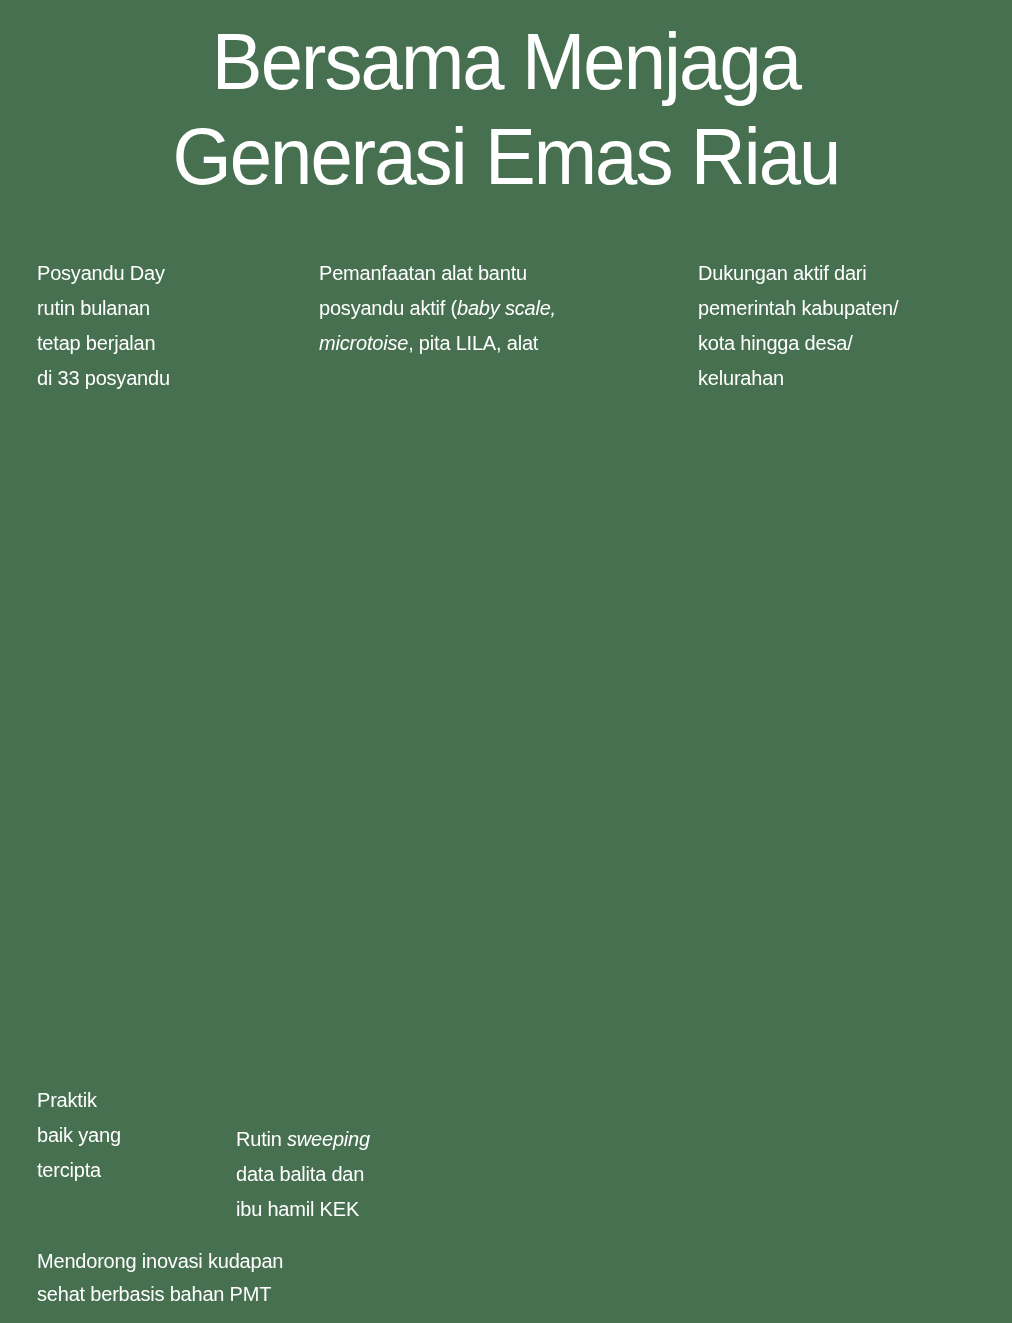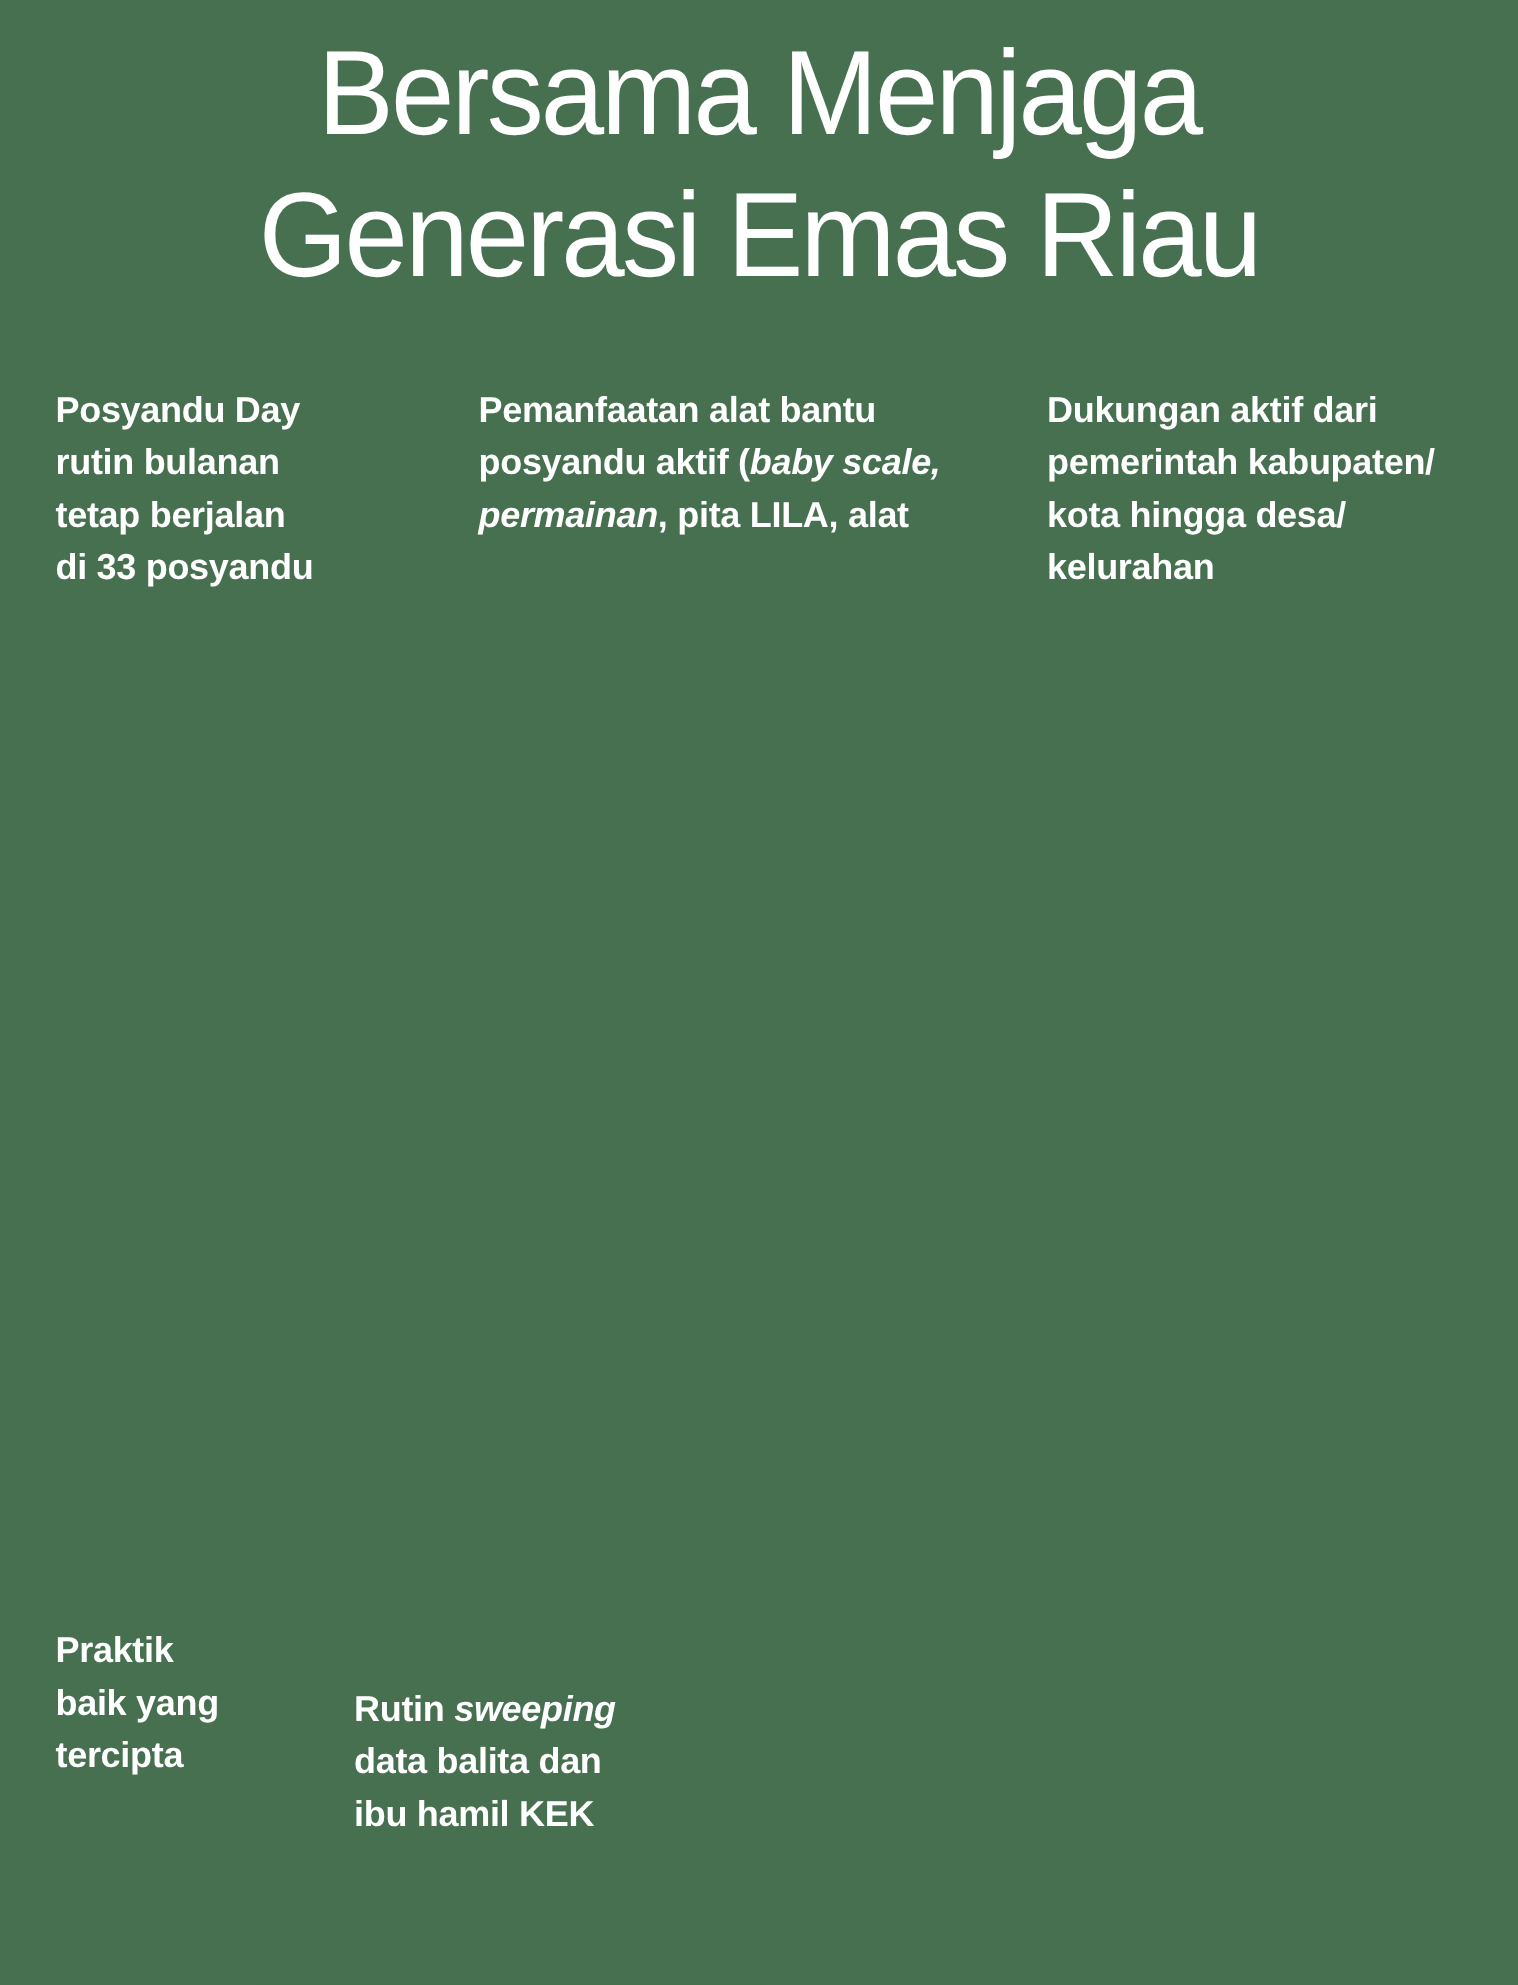--- a/index.html
+++ b/index.html
@@ -27,24 +27,24 @@
     letter-spacing: -2px;
   }
   #title .tline {
     transform: scaleX(0.95);
     transform-origin: 50% 50%;
     white-space: nowrap;
   }
   
   .note {
     position: absolute;
-    font-size: 24px;
+    font-size: 20px;
     line-height: 35px;
     letter-spacing: -0.2px;
-    font-weight: bold;
+    font-weight: normal;
     white-space: nowrap;
   }
   .note em {
     font-style: italic;
   }
   .note-posyandu-day   { left: 37px;  top: 256px; }
   .note-alat-bantu     { left: 295px; top: 256px; margin-left: 24px; }
   .note-dukungan       { left: 698px; top: 256px; }
   .note-praktik        { left: 37px;  top: 1083px; }
   .note-sweeping       { left: 236px; top: 1122px; }
@@ -63,21 +63,21 @@
   <div class="note note-posyandu-day">
       <div><span>Posyandu Day</span></div>
       <div><span>rutin bulanan</span></div>
       <div><span>tetap berjalan</span></div>
       <div><span>di 33 posyandu</span></div>
     </div>
 
   <div class="note note-alat-bantu">
       <div><span>Pemanfaatan alat bantu</span></div>
       <div><span>posyandu aktif (</span><em>baby scale,</em></div>
-      <div><em>permainan</em><span>, pita LILA, alat</span></div>
+      <div><em>microtoise</em><span>, pita LILA, alat</span></div>
     </div>
 
   <div class="note note-dukungan">
       <div><span>Dukungan aktif dari</span></div>
       <div><span>pemerintah kabupaten/</span></div>
       <div><span>kota hingga desa/</span></div>
       <div><span>kelurahan</span></div>
     </div>
 
   <div class="note note-praktik">
@@ -85,14 +85,18 @@
       <div><span>baik yang</span></div>
       <div><span>tercipta</span></div>
     </div>
 
   <div class="note note-sweeping">
       <div><span>Rutin </span><em>sweeping</em></div>
       <div><span>data balita dan</span></div>
       <div><span>ibu hamil KEK</span></div>
     </div>
 
+  <div class="note note-inovasi">
+      <div><span>Mendorong inovasi kudapan</span></div>
+      <div><span>sehat berbasis bahan PMT</span></div>
+    </div>
 
 </div>
 
 </body></html>

